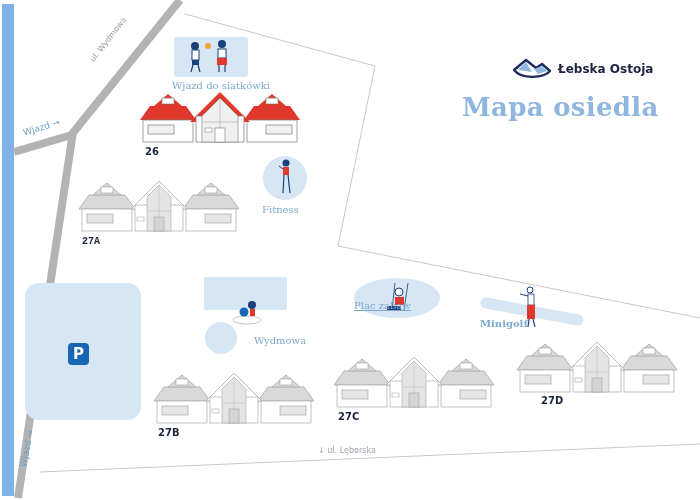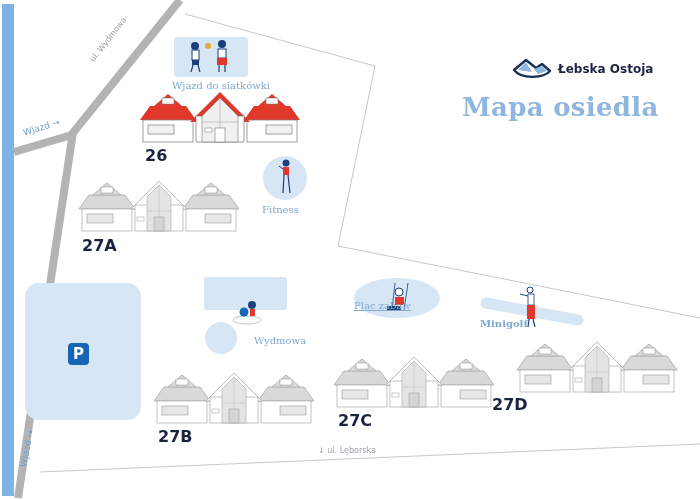--- a/index.html
+++ b/index.html
@@ -1,19 +1,19 @@
 <!DOCTYPE html>
 <html><head>
 <meta charset="utf-8">
 <style>
   html, body { margin:0; padding:0; }
   body { width:700px; height:500px; background:#ffffff; position:relative; overflow:hidden; font-family:"DejaVu Sans", sans-serif; }
   svg.map { position:absolute; left:0; top:0; }
   .lbl-amenity { position:absolute; font-family:"DejaVu Serif", serif; font-size:10px; color:#7fa9cf; }
-  .lbl-bldg { position:absolute; font-family:"DejaVu Sans", sans-serif; font-size:16px; font-weight:bold; color:#1b2340; }
+  .lbl-bldg { position:absolute; font-family:"DejaVu Sans", sans-serif; font-size:10px; font-weight:bold; color:#1b2340; }
   .street { position:absolute; font-family:"DejaVu Sans", sans-serif; font-size:8px; color:#9aa0a6; white-space:nowrap; }
   .wjazd { position:absolute; font-family:"DejaVu Sans", sans-serif; font-size:9px; color:#6f9fc8; white-space:nowrap; }
   .brand { position:absolute; left:512px; top:58px; display:flex; align-items:center; gap:6px; }
   .brand-name { font-family:"DejaVu Sans", sans-serif; font-size:12px; font-weight:bold; color:#1b2340; }
   .title { position:absolute; left:462px; top:82px; font-family:"DejaVu Serif", serif; font-size:26px; font-weight:bold; color:#8fb6de; white-space:nowrap; letter-spacing:0.3px;margin-top:10px; }
   .parking-badge { position:absolute; left:68px; top:343px; width:21px; height:22px; background:#1766b3; border-radius:4px; color:#fff; font-weight:bold; font-size:15px; display:flex; align-items:center; justify-content:center; font-family:"DejaVu Sans", sans-serif; }
 </style>
 </head>
 <body>
 
@@ -160,16 +160,16 @@
 
 <div class="parking-badge">P</div>
 
 <div class="lbl-amenity" style="left:172px; top:80px;">Wjazd do siatkówki</div>
 <div class="lbl-amenity" style="left:262px; top:204px;">Fitness</div>
 <div class="lbl-amenity" style="left:254px; top:335px;">Wydmowa</div>
 <div class="lbl-amenity" style="left:354px; top:300px;text-decoration:underline;">Plac zabaw</div>
 <div class="lbl-amenity" style="left:480px; top:318px;font-weight:bold;">Minigolf</div>
 
 <div class="lbl-bldg" style="left:145px; top:146px;">26</div>
-<div class="lbl-bldg" style="left:82px; top:236px;">27A</div>
+<div class="lbl-bldg" style="left:82px; top:236px;font-family:Liberation Mono, monospace;">27A</div>
 <div class="lbl-bldg" style="left:158px; top:427px;">27B</div>
 <div class="lbl-bldg" style="left:338px; top:411px;">27C</div>
-<div class="lbl-bldg" style="left:492px; top:395px;text-align:right;">27D</div>
+<div class="lbl-bldg" style="left:541px; top:395px;text-align:right;">27D</div>
 
 </body></html>

